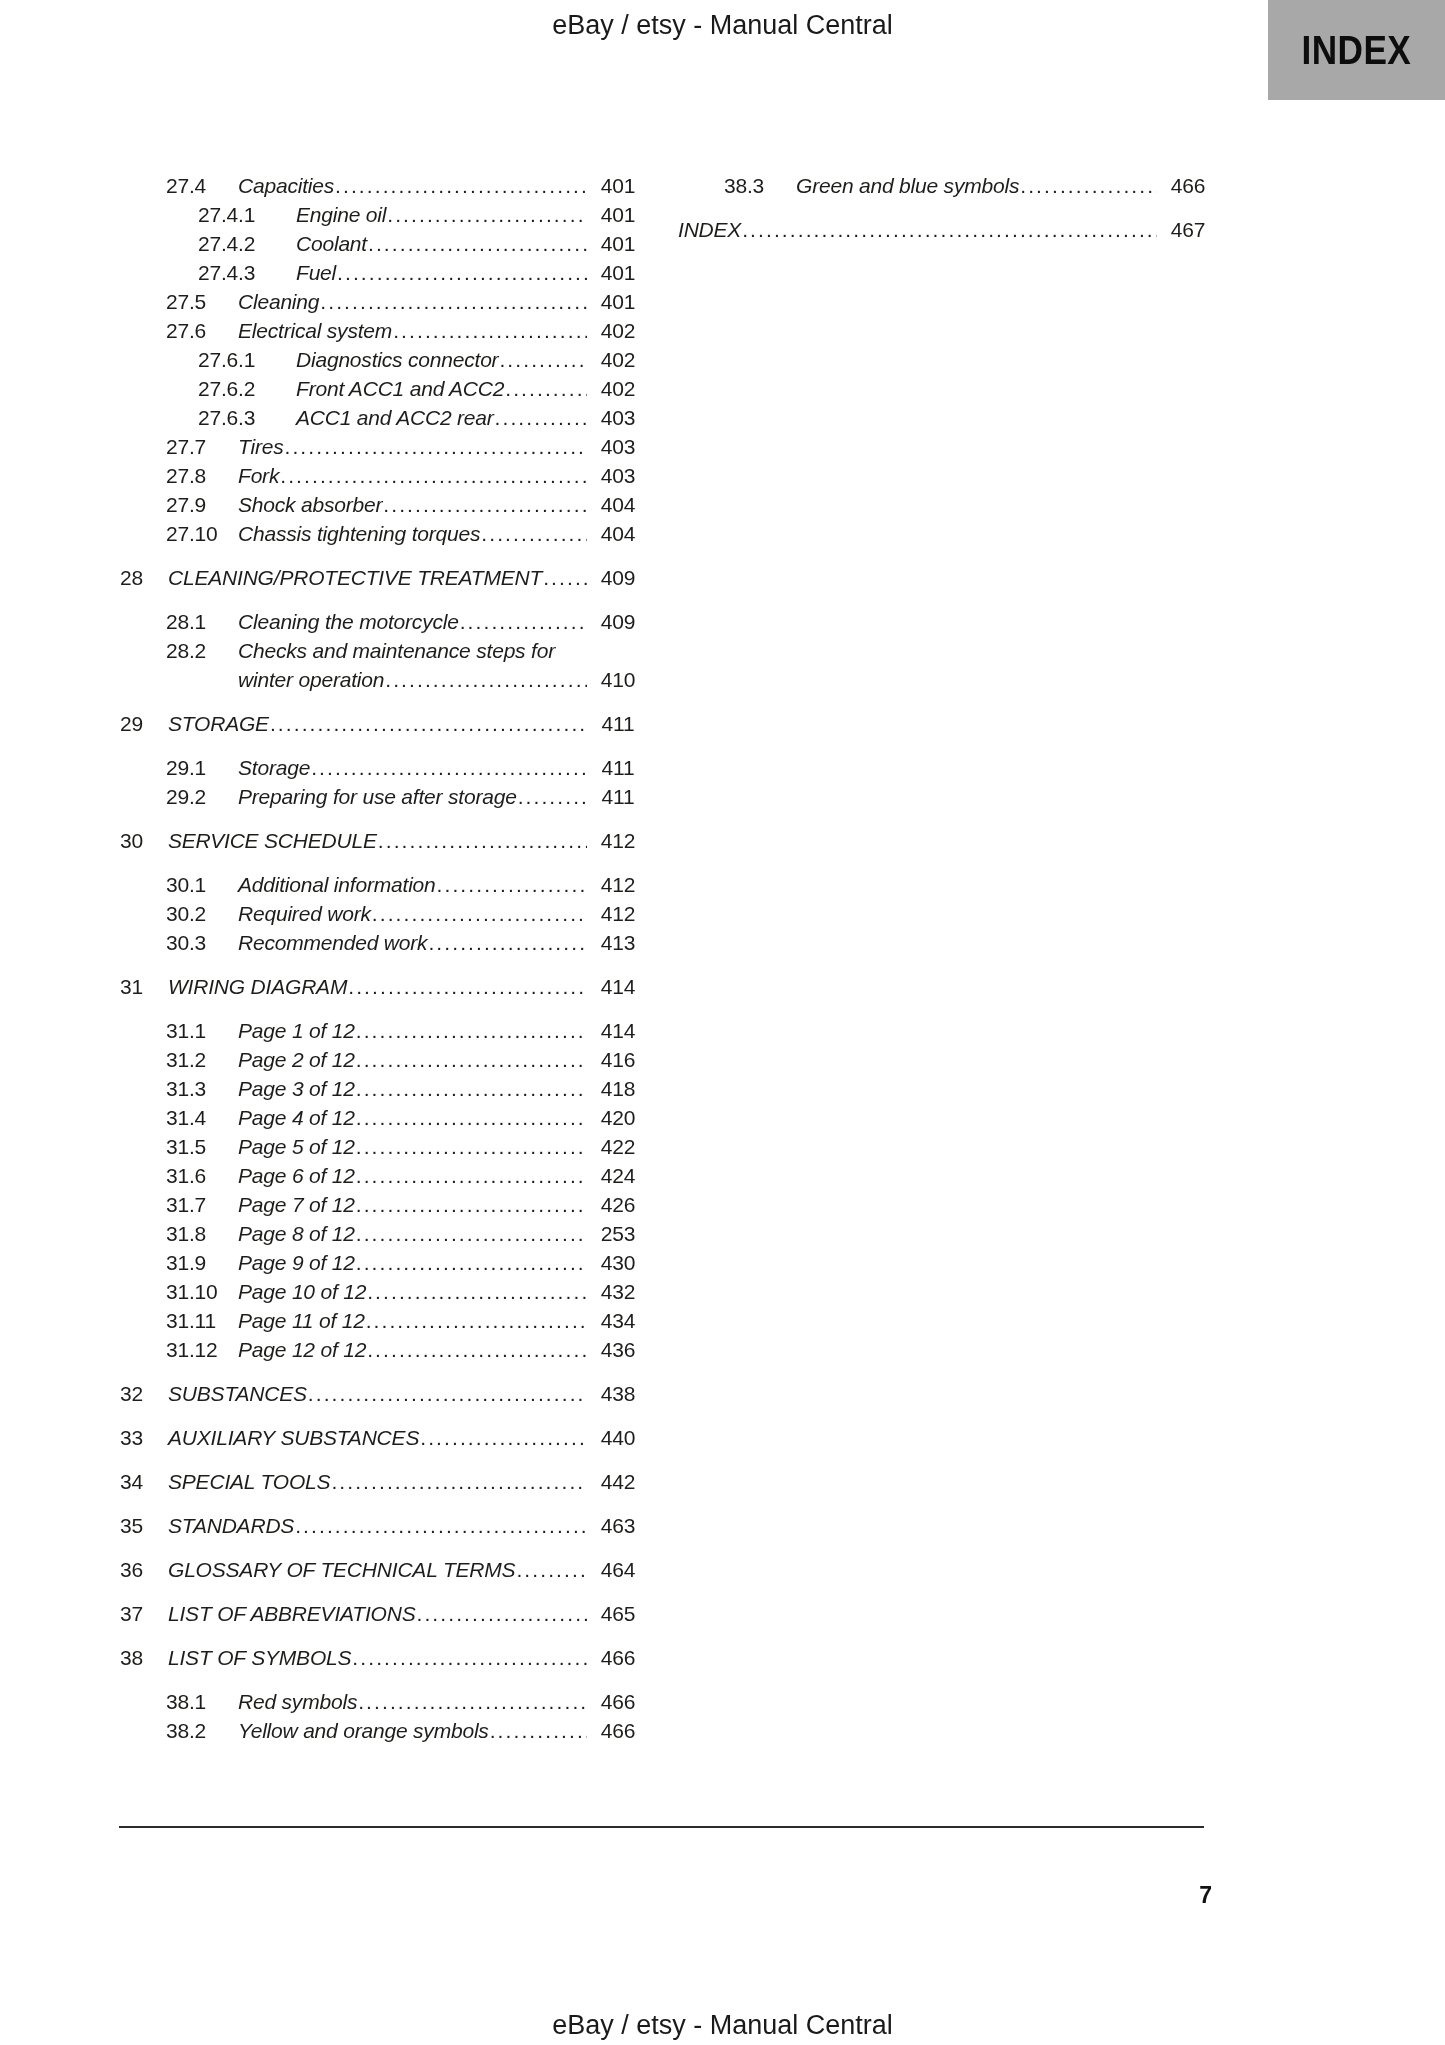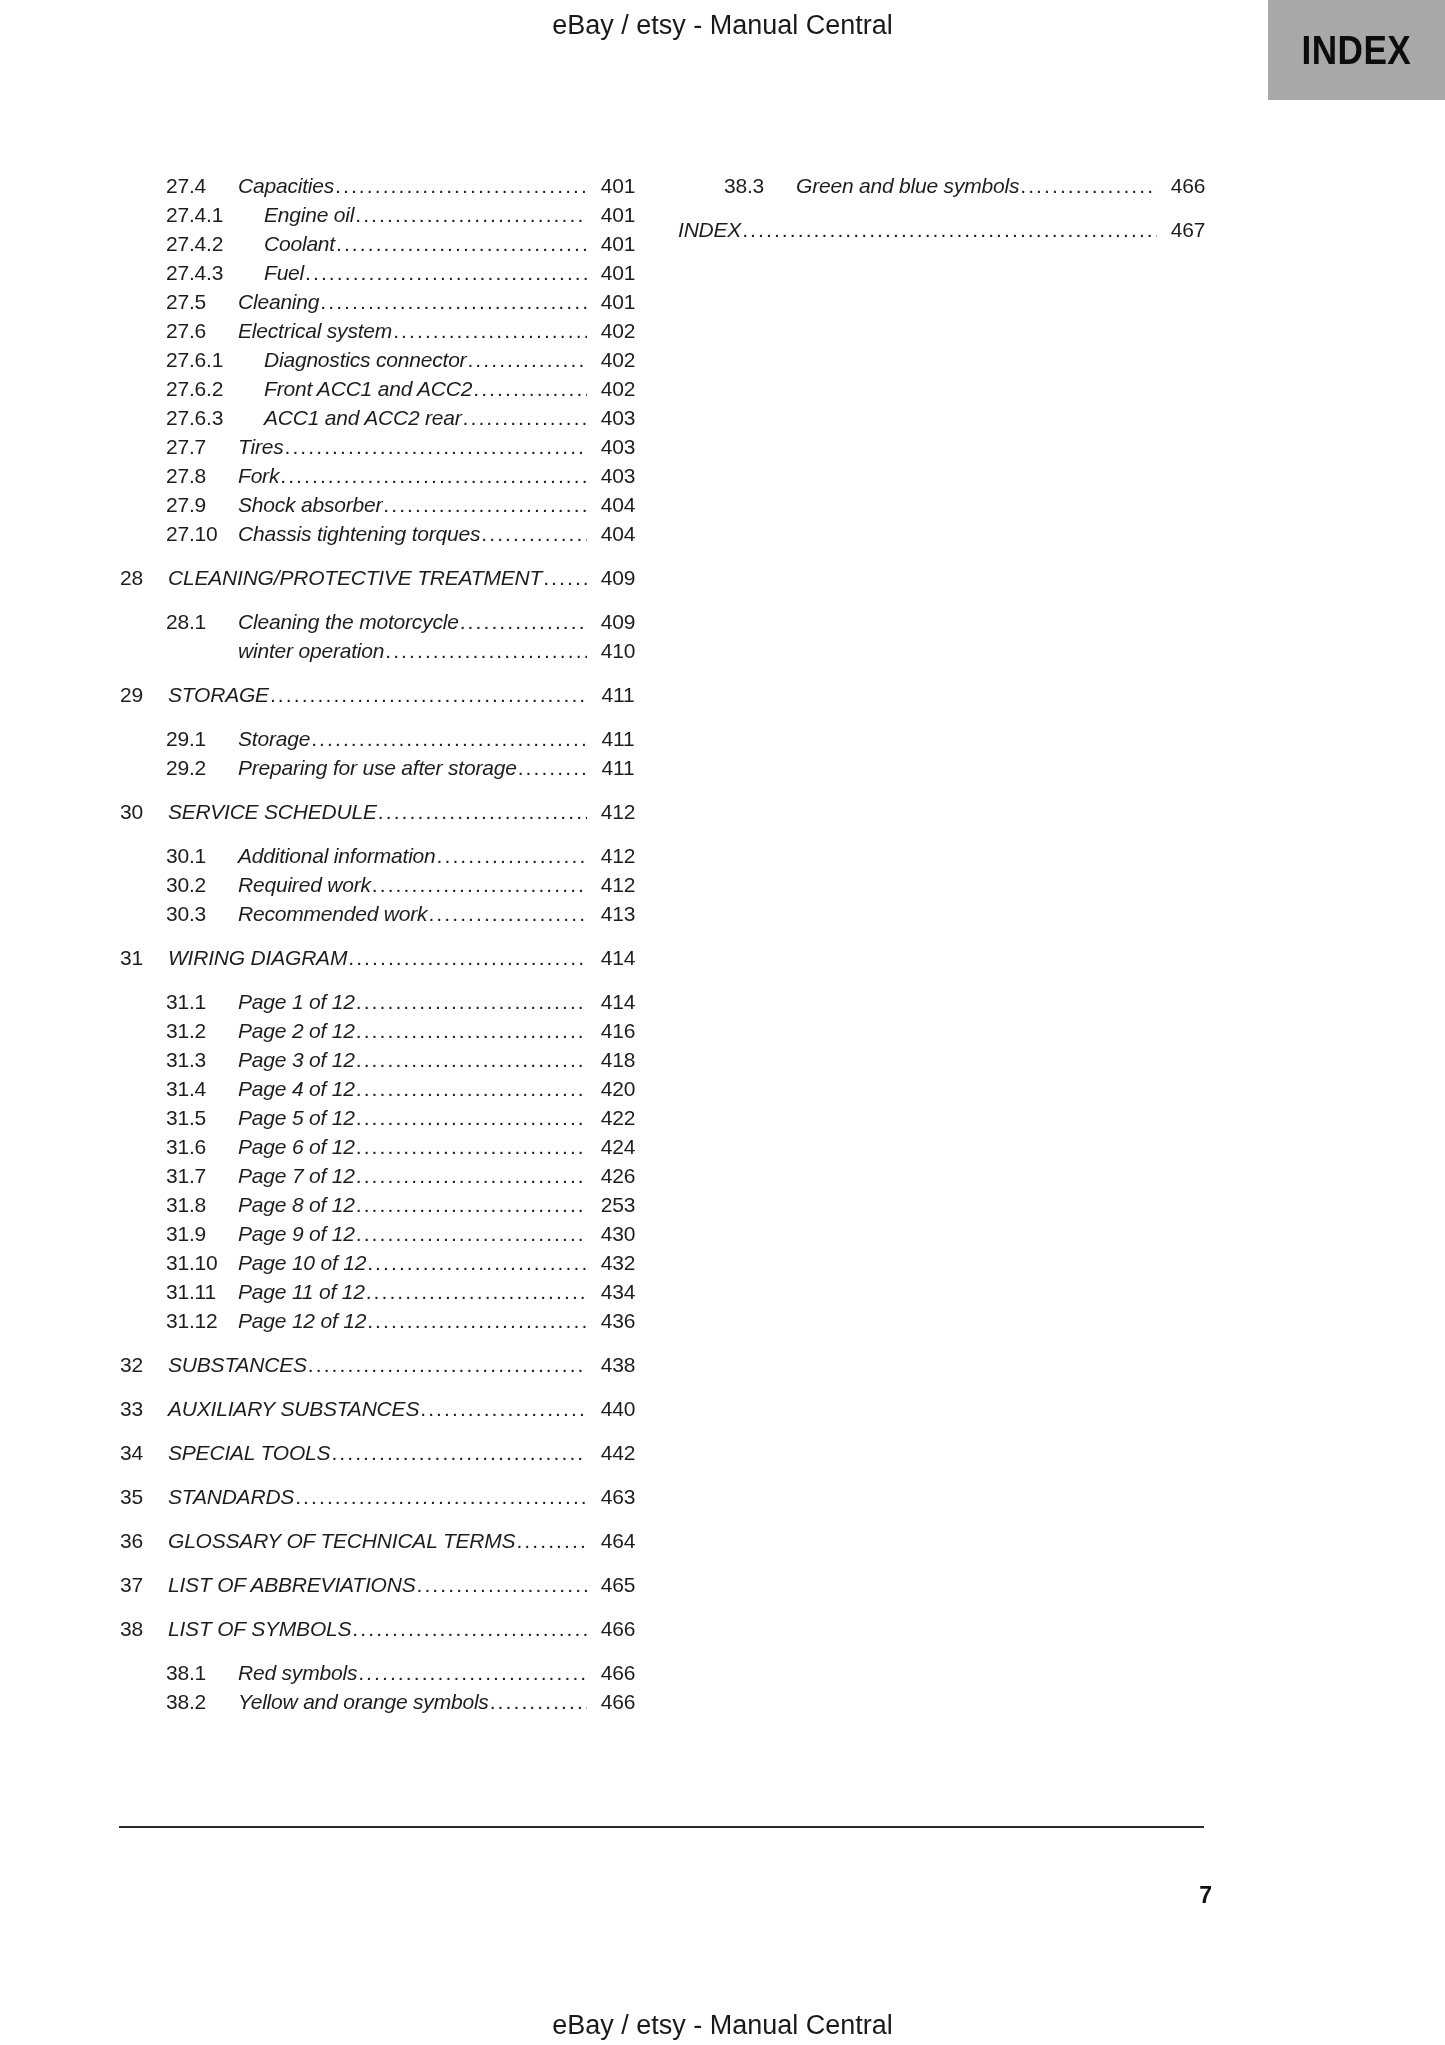--- a/index.html
+++ b/index.html
@@ -32,21 +32,21 @@
     font-size:21px;line-height:29px;
     letter-spacing:-0.2px;
   }
   .toc-col.left{left:120px;width:522px;}
   .toc-col.right{left:678px;width:534px;}
   .row{display:flex;align-items:baseline;}
   .row.chapter{margin:15px 0;}
   .row.chapter .num{flex:none;width:48px;}
   .row.section,.row.subsection,.row.contline{padding-left:46px;}
   .row.section .num{flex:none;width:72px;}
-  .row.subsection .num{flex:none;width:98px;}
+  .row.subsection .num{flex:none;width:98px;margin-left:32px;}
   .row.contline .num-spacer{flex:none;width:72px;}
   .row .title{flex:none;white-space:nowrap;font-style:italic;}
   .row .dots{
     flex:1;overflow:hidden;white-space:nowrap;
     letter-spacing:2.1px;margin:0 7px 0 1px;
   }
   .row .page{flex:none;width:48px;text-align:center;}
   
   .footer-rule{
     position:absolute;left:119px;top:1826px;width:1085px;height:2px;
@@ -155,20 +155,24 @@
       <span class="title">CLEANING/PROTECTIVE TREATMENT</span>
       <span class="dots">................................................................................................................................................................</span>
       <span class="page">409</span>
     </div>
     <div class="row section">
       <span class="num">28.1</span>
       <span class="title">Cleaning the motorcycle</span>
       <span class="dots">................................................................................................................................................................</span>
       <span class="page">409</span>
     </div>
+    <div class="row section">
+      <span class="num">28.2</span>
+      <span class="title">Checks and maintenance steps for</span>
+    </div>
     <div class="row contline ">
       <span class="num-spacer"></span>
       <span class="title">winter operation</span>
       <span class="dots">................................................................................................................................................................</span>
       <span class="page">410</span>
     </div>
     <div class="row chapter">
       <span class="num">29</span>
       <span class="title">STORAGE</span>
       <span class="dots">................................................................................................................................................................</span>

